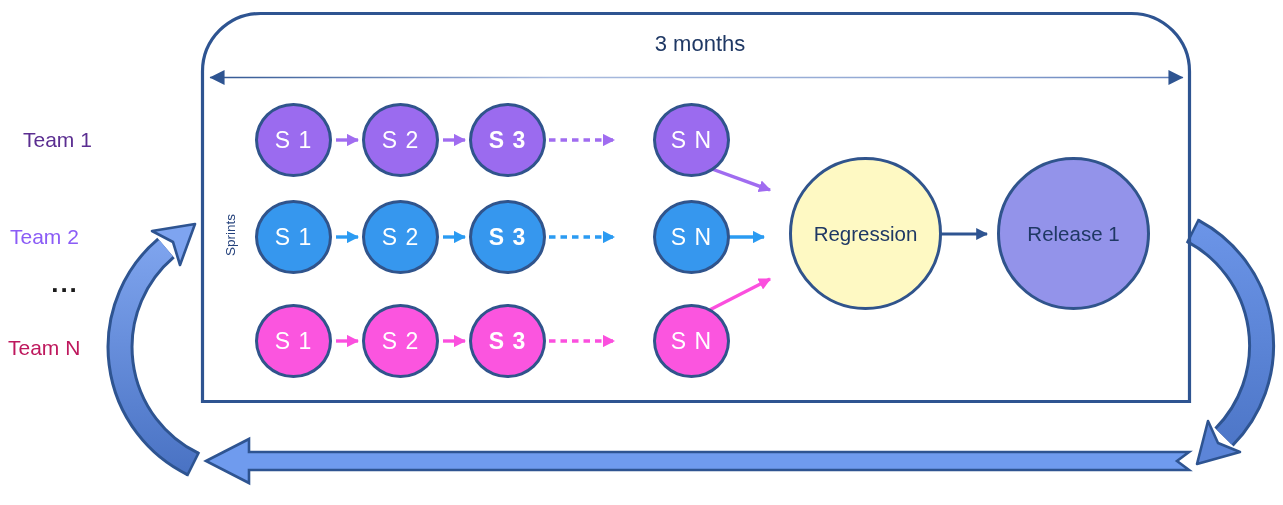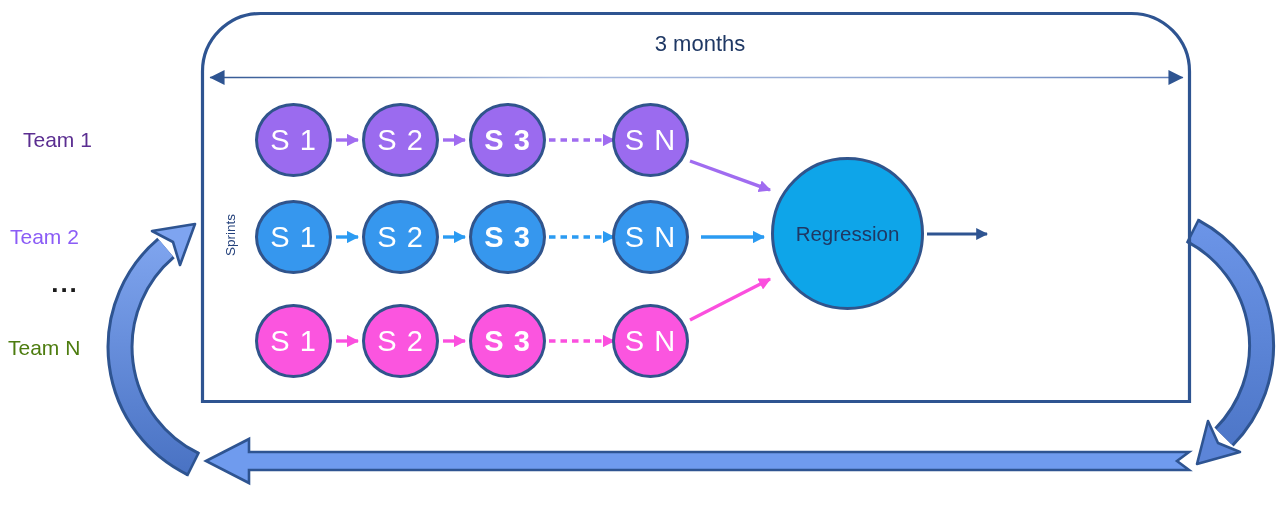--- a/index.html
+++ b/index.html
@@ -13,54 +13,54 @@
   .stage svg{position:absolute;left:0;top:0;z-index:1;}
   .overlay{position:absolute;z-index:2;}
 
   .title{
     left:540px;top:31px;width:320px;text-align:center;
     font-size:22px;color:#1F3864;
   }
   .team-label{font-size:21px;white-space:nowrap;}
   .team-1{left:23px;top:128px;color:#5B2E91;}
   .team-2{left:10px;top:225px;color:#8b5cf6;}
-  .team-n{left:8px;top:336px;color:#4d7c0f;}
+  .team-n{left:8px;top:336px;color:#be185d;}
   .teams-ellipsis{
     left:30px;top:268px;width:70px;text-align:center;
     font-size:26px;font-weight:700;color:#1A1A1A;letter-spacing:2px;
   }
   .axis-label{
     left:171px;top:227px;width:120px;height:16px;
     transform:rotate(-90deg);transform-origin:center;
     text-align:center;font-size:13.5px;color:#25427C;
   }
 
   .sprint{
     position:absolute;z-index:2;
     width:71px;height:68px;
     border:3.5px solid #30548C;border-radius:50%;
     display:flex;align-items:center;justify-content:center;
-    color:#ffffff;font-size:29px;letter-spacing:1px;
+    color:#ffffff;font-size:23px;letter-spacing:1px;
     box-sizing:content-box;
   }
   .fill-t1{background:#9B6BEF;}
   .fill-t2{background:#3697EE;}
   .fill-t3{background:#FB55DF;}
-  .c1{left:255px;} .c2{left:362px;align-items:center;} .c3{left:469px;font-weight:bold;} .c4{left:612px;}
+  .c1{left:255px;} .c2{left:362px;align-items:center;} .c3{left:469px;font-weight:bold;} .c4{left:653px;}
   .r1{top:103px;} .r2{top:200px;} .r3{top:304px;}
 
   .bignode{
     position:absolute;z-index:2;
     width:147px;height:147px;
     border:3.5px solid #30548C;border-radius:50%;
     display:flex;align-items:center;justify-content:center;
     color:#1F3864;font-size:20.5px;
     box-sizing:content-box;
   }
-  .regression{left:771px;top:157px;background:#0ea5e9;}
+  .regression{left:789px;top:157px;background:#fef9c3;}
   .release{left:997px;top:157px;background:#9393EA;}
 </style>
 </head>
 <body>
 
 <div class="stage">
 
   <svg width="1283" height="505" viewBox="0 0 1283 505">
     <defs>
       <marker id="mh-purple" viewBox="0 0 10 10" refX="9" refY="5" markerWidth="3.6" markerHeight="3.6" orient="auto">
@@ -185,14 +185,17 @@
   <div class="sprint fill-t3 r3 c3">
       <span>S 3</span>
     </div>
   <div class="sprint fill-t3 r3 c4">
       <span>S N</span>
     </div>
 
   <div class="bignode regression">
     <span>Regression</span>
   </div>
+  <div class="bignode release">
+    <span>Release 1</span>
+  </div>
 
 </div>
 
 </body></html>

